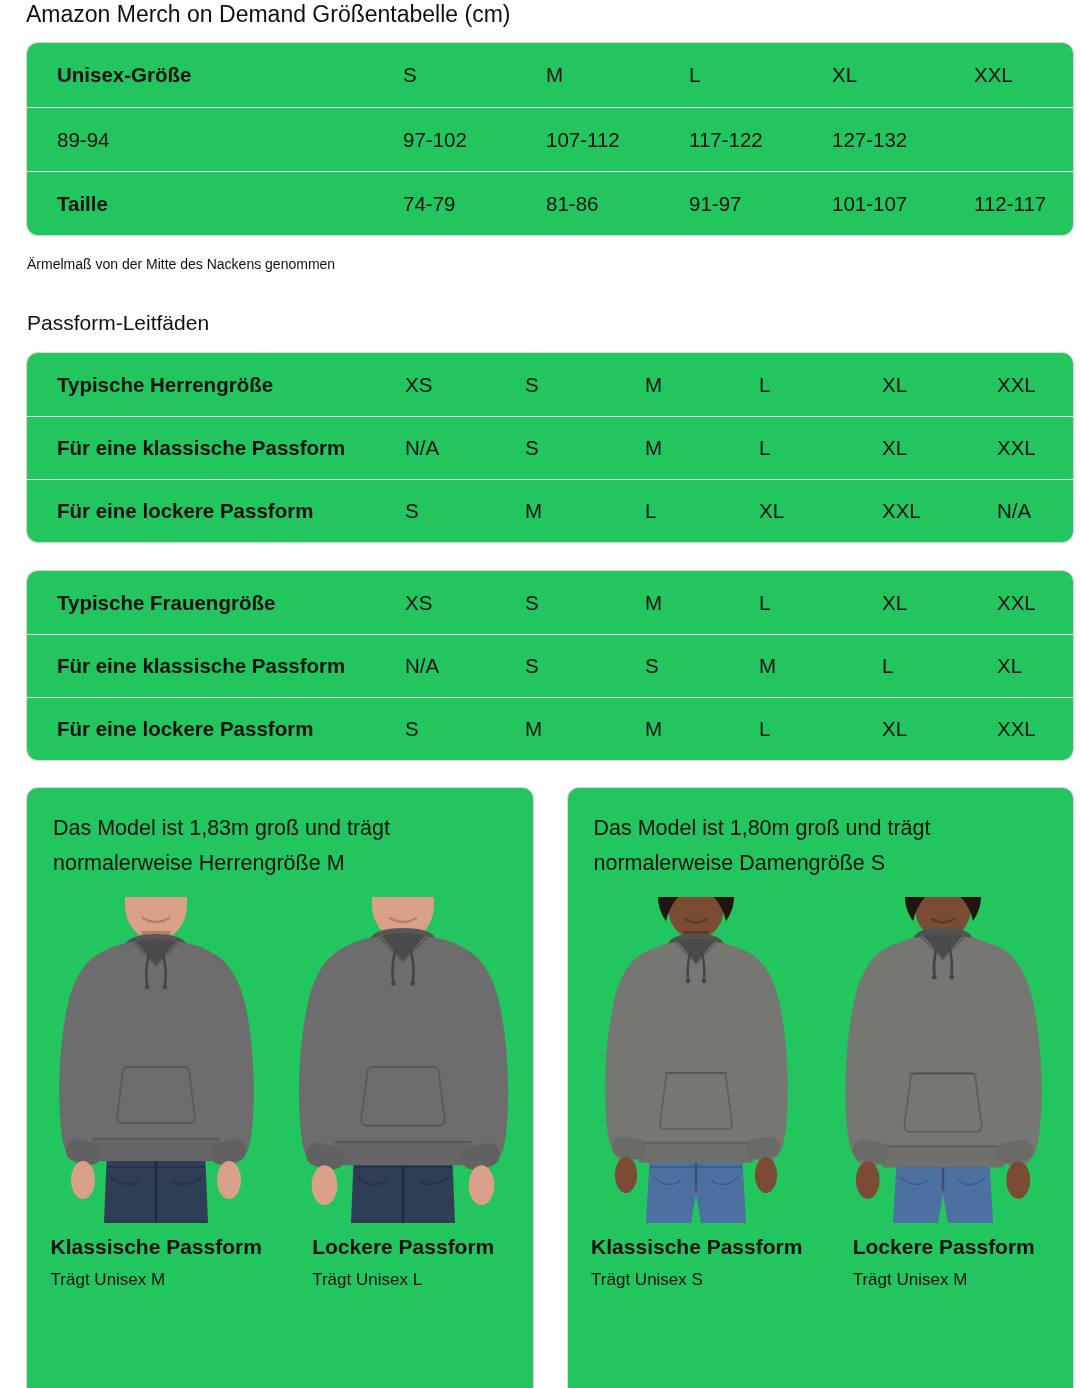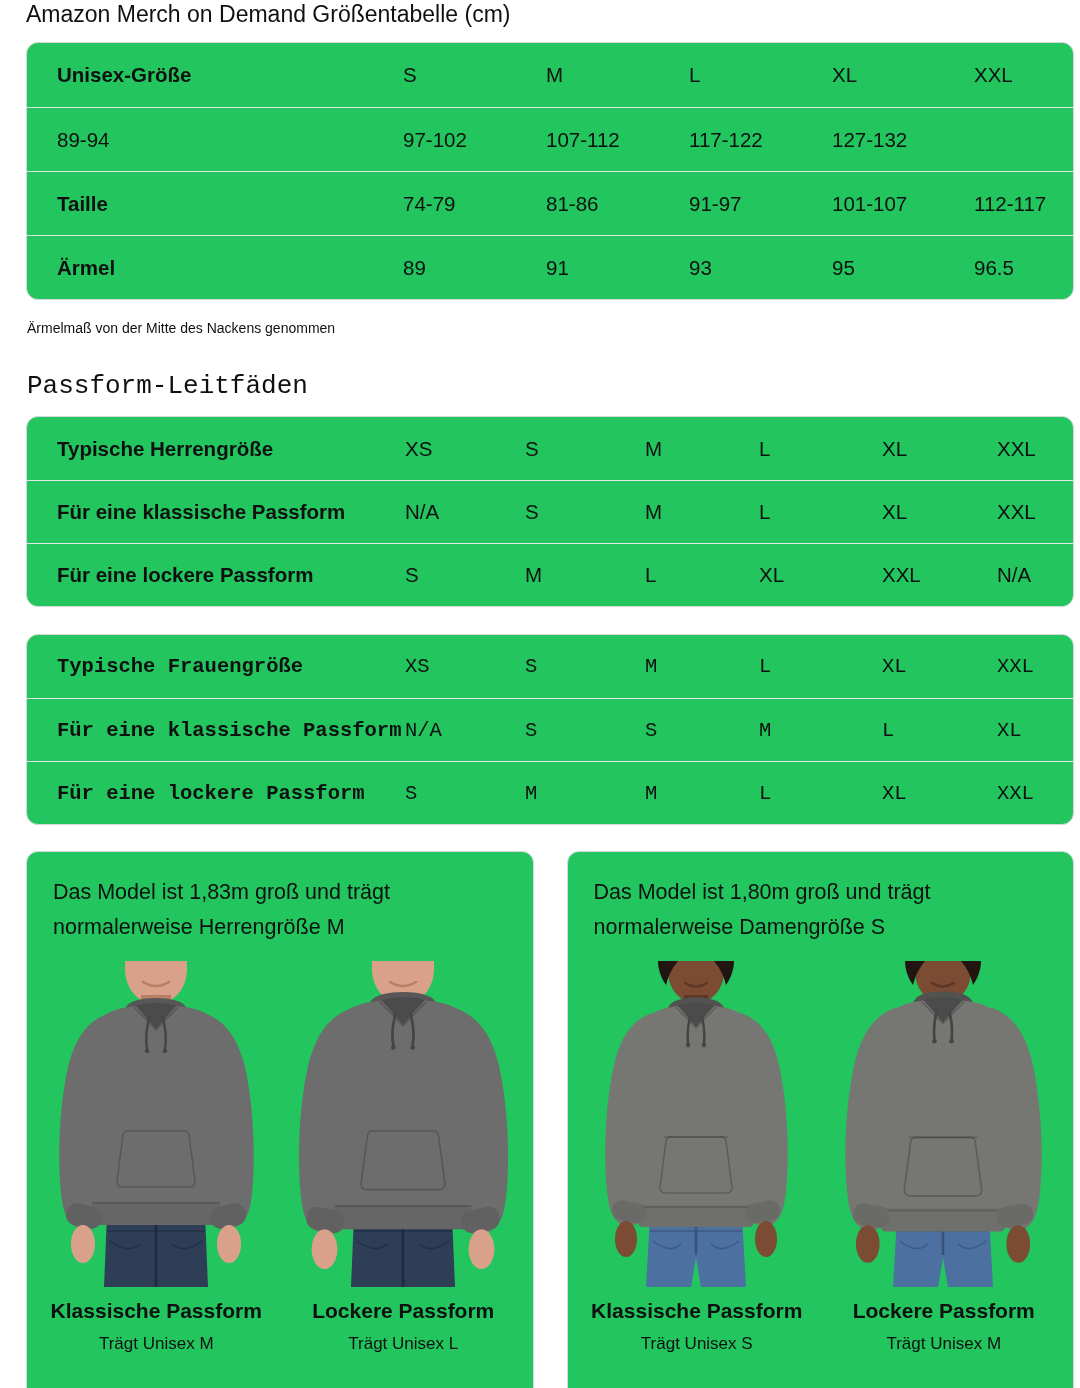--- a/index.html
+++ b/index.html
@@ -17,45 +17,45 @@
 
   .card {
     background:#22c55e;
     border:1px solid var(--color-card_border,#D5D9D9);
     border-radius:12px;
     overflow:hidden;
   }
 
   #unisex-table { margin-top:14px; }
   #men-table    { margin-top:16px; }
-  #women-table  { margin-top:27px;font-family:Liberation Mono, monospace; }
+  #women-table  { margin-top:27px; }
 
   .t-row {
     display:grid; align-items:center;
     padding-left:30px;
     border-top:1px solid var(--color-row_divider,#E7E7E7);
     font-size:20.5px;
   }
   .t-row:first-child { border-top:0; }
   #unisex-table .t-row { height:64px; grid-template-columns:346px 143px 143px 143px 142px auto; }
   .fit-table    .t-row { height:63px; grid-template-columns:348px 120px 120px 114px 123px 115px auto; }
   .t-label { font-weight:700; }
 
   .footnote { font-size:14px; margin:17px 0 0 1px; line-height:23px; }
-  .section-heading { font-size:26px; font-weight:400; margin:33px 0 0 1px; line-height:27px;font-family:Liberation Mono, monospace; }
+  .section-heading { font-size:21px; font-weight:400; margin:33px 0 0 1px; line-height:27px; }
 
   .model-cards { display:flex; gap:33px; margin-top:26px; }
   .model-card { flex:1 1 0; height:628px; padding-top:23px; }
   .model-desc { font-size:21.5px; line-height:35px; margin:0 22px 0 26px; }
 
   .figures { display:flex; justify-content:center; gap:30px; margin-top:16px; }
   figure.model-figure { margin:0; display:flex; flex-direction:column; align-items:center; }
   .fig { width:217px; height:326px; --gsx:1; --gsy:1; display:block; }
   .fig.loose { --gsx:1.075; --gsy:1.045; }
-  figcaption { text-align:center; }
+  figcaption { text-align:left; }
   .cap-fit  { font-size:21px; font-weight:700; margin-top:12px; line-height:24px; }
   .cap-size { font-size:17px; margin-top:9px;  line-height:24px; }
 </style>
 </head>
 <body>
 
 <svg width="0" height="0" style="position:absolute" aria-hidden="true">
   <defs>
     <symbol id="male-figure" viewBox="0 0 217 326">
       <g>
@@ -167,28 +167,20 @@
       <div class="t-val">127-132</div>
     </div>
     <div class="t-row">
       <div class="t-label">Taille</div>
       <div class="t-val">74-79</div>
       <div class="t-val">81-86</div>
       <div class="t-val">91-97</div>
       <div class="t-val">101-107</div>
       <div class="t-val">112-117</div>
     </div>
-    <div class="t-row">
-      <div class="t-label">Ärmel</div>
-      <div class="t-val">89</div>
-      <div class="t-val">91</div>
-      <div class="t-val">93</div>
-      <div class="t-val">95</div>
-      <div class="t-val">96.5</div>
-    </div>
   </section>
 
   <p class="footnote">Ärmelmaß von der Mitte des Nackens genommen</p>
 
   <h2 class="section-heading">Passform-Leitfäden</h2>
 
   <section class="card fit-table" id="men-table">
     <div class="t-row">
       <div class="t-label">Typische Herrengröße</div>
       <div class="t-val">XS</div>

